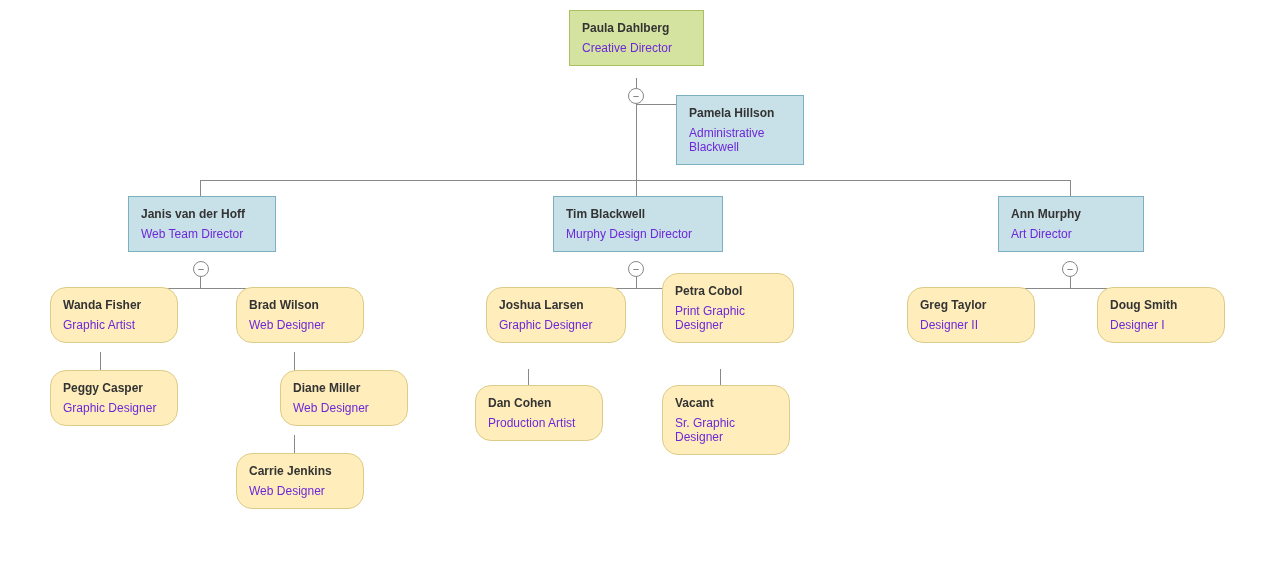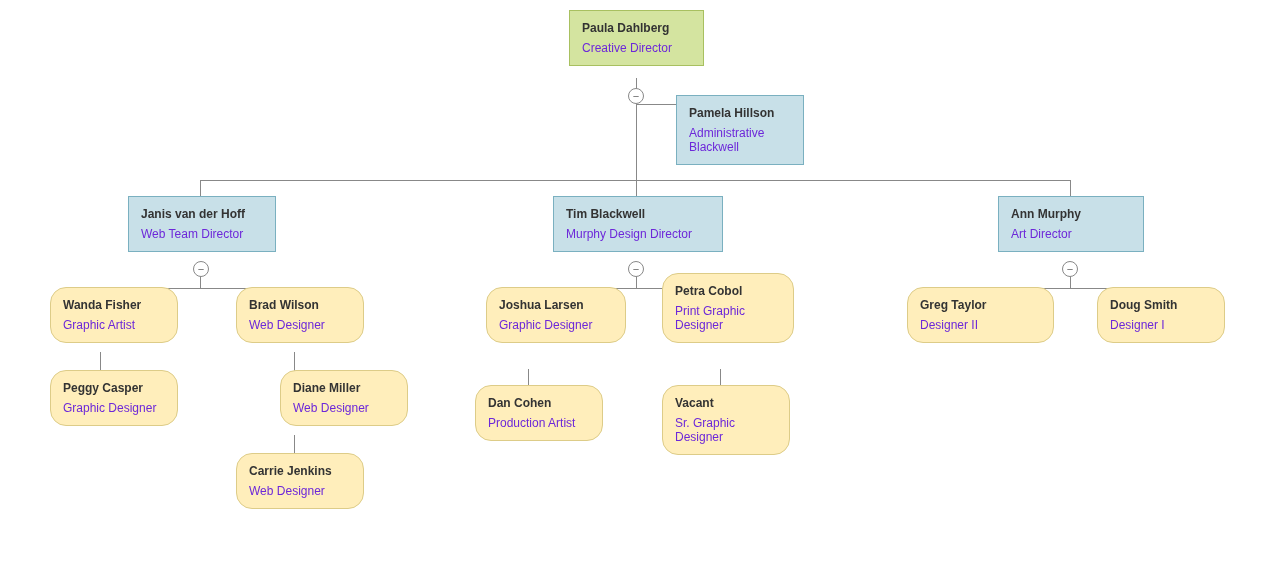--- a/index.html
+++ b/index.html
@@ -201,21 +201,21 @@
   </div>
 
   <div class="connector v-line" style="left:1070px; top:276px; height:12px;"></div>
 
   <div class="connector h-line" style="left:960px; top:288px; width:250px;"></div>
 
   <div class="connector v-line" style="left:960px; top:288px; height:12px;"></div>
 
   <div class="connector v-line" style="left:1155px; top:288px; height:12px;"></div>
 
-  <div class="node node-yellow" style="left:907px; top:287px; width:147px;">
+  <div class="node node-yellow" style="left:907px; top:287px; width:128px;">
     <div class="node-name">Greg Taylor</div>
     <div class="node-title">Designer II</div>
   </div>
 
   <div class="node node-yellow" style="left:1097px; top:287px; width:128px;">
     <div class="node-name">Doug Smith</div>
     <div class="node-title">Designer I</div>
   </div>
 
 </div>

